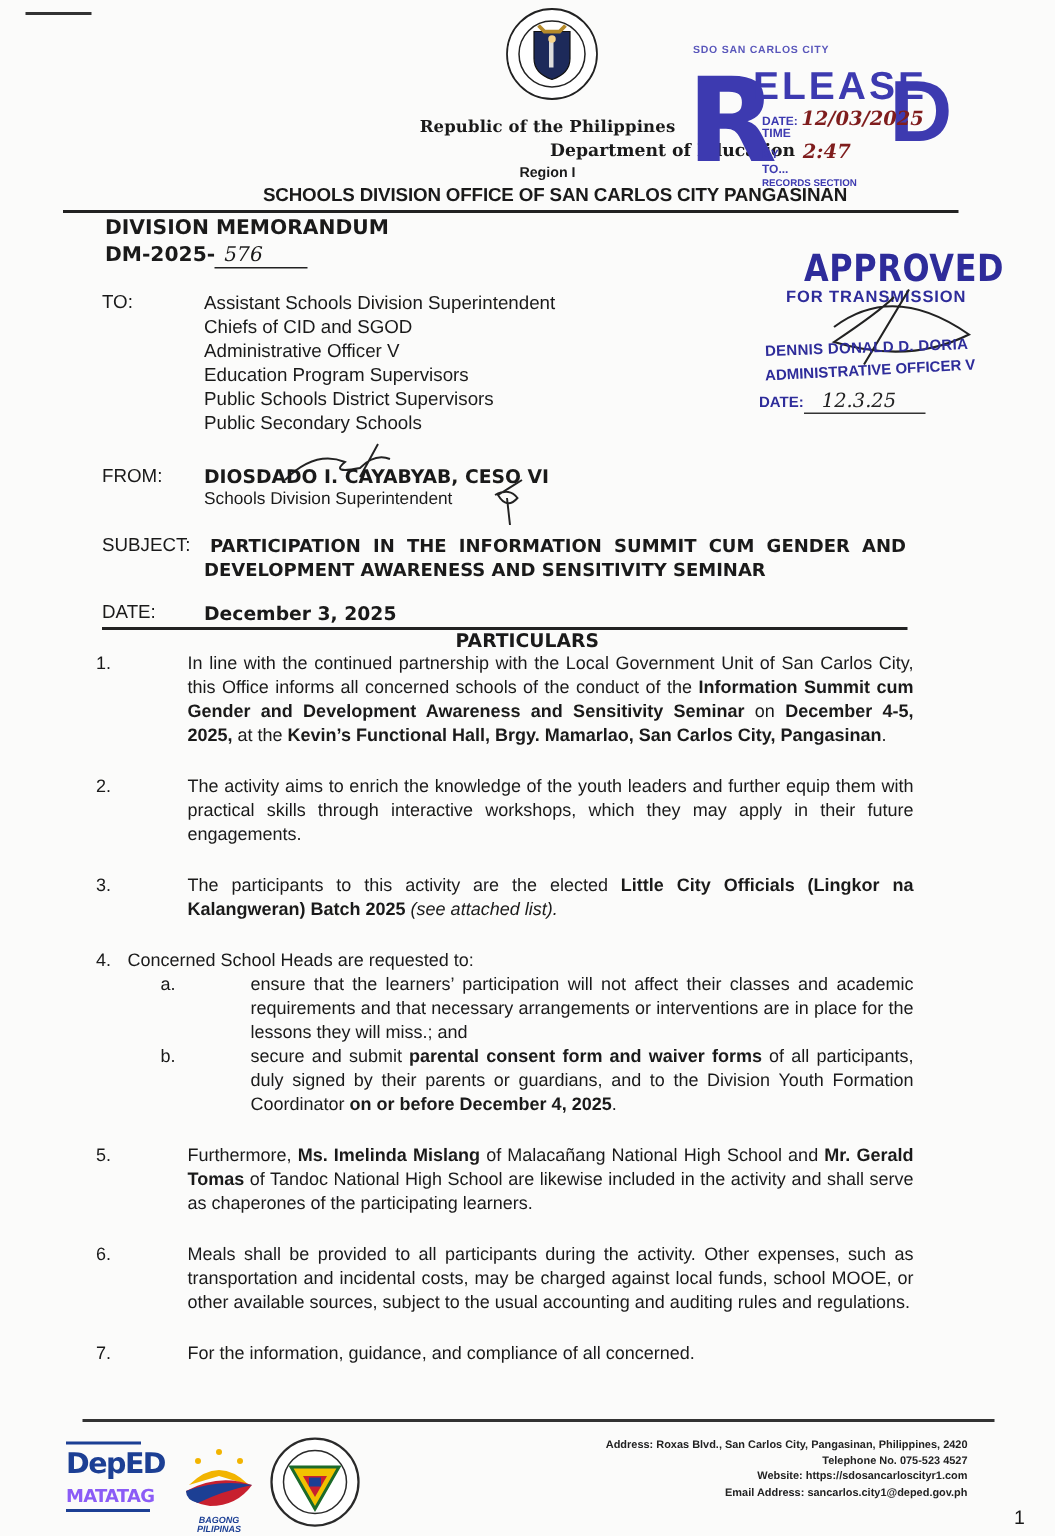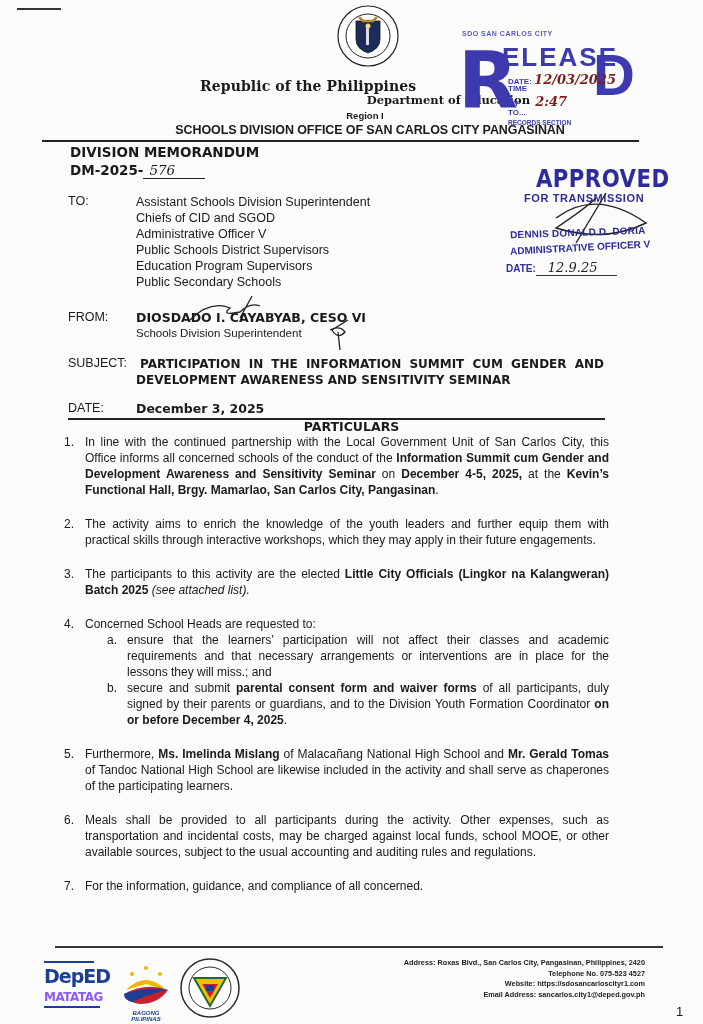--- a/index.html
+++ b/index.html
@@ -3,21 +3,21 @@
 <meta charset="utf-8">
 <style>
   * { box-sizing: border-box; margin: 0; padding: 0; }
   html, body { width: 703px; height: 1024px; background: #fbfbfa; overflow: hidden; }
   body { position: relative; font-family: "Liberation Sans", sans-serif; color: #1a1a1a; }
   .abs { position: absolute; }
   .top-dash { left: 17px; top: 8px; width: 44px; height: 2px; background: #333; }
 
   
   .seal { left: 337px; top: 5px; width: 62px; height: 62px; }
-  .hdr-republic { left: 200px; top: 78px; width: 330px; font-family: "DejaVu Serif", serif; font-weight: bold; font-size: 14px; letter-spacing: 0.1px; }
+  .hdr-republic { left: 200px; top: 78px; width: 330px; text-align: center; font-family: "DejaVu Serif", serif; font-weight: bold; font-size: 11px; letter-spacing: 0.1px; }
   .hdr-dept { left: 200px; top: 93px; width: 330px; text-align: right; font-family: "DejaVu Serif", serif; font-weight: bold; font-size: 11.5px; }
   .hdr-region { left: 200px; top: 110px; width: 330px; text-align: center; font-weight: bold; font-size: 9.5px; }
   .hdr-sdo { left: 90px; top: 123px; width: 560px; text-align: center; font-weight: bold; font-size: 12.5px; letter-spacing: -0.1px; }
   .rule-top { left: 42px; top: 140px; width: 597px; height: 2px; background: #222; }
 
   
   .released { left: 450px; top: 20px; width: 180px; height: 105px; color: #3d3ab0; }
   .released .head { position: absolute; left: 12px; top: 10px; font-size: 7px; font-weight: bold; letter-spacing: 0.5px; opacity: .85; }
   .released .big-r { position: absolute; left: 8px; top: 22px; font-size: 78px; font-weight: bold; line-height: 1; font-family: "DejaVu Sans", sans-serif; }
   .released .word { position: absolute; left: 52px; top: 24px; font-size: 26px; font-weight: bold; letter-spacing: 2px; line-height: 1; }
@@ -43,21 +43,21 @@
   .subj { left: 136px; top: 356px; width: 468px; font-weight: bold; font-size: 12px; line-height: 16px; font-family: "DejaVu Sans", sans-serif; }
   .subj .l1 { display:block; text-align: justify; text-align-last: justify; padding-left: 4px; }
   .date-val { left: 136px; top: 401px; font-weight: bold; font-size: 12.5px; font-family: "DejaVu Sans", sans-serif; }
   .rule-mid { left: 68px; top: 418px; width: 537px; height: 2px; background: #222; }
 
   
   .particulars { left: 0; top: 419px; width: 703px; text-align: center; font-weight: bold; font-size: 12.5px; font-family: "DejaVu Sans", sans-serif; }
   .items { left: 64px; top: 434px; width: 545px; font-size: 12px; line-height: 16px; }
   .item { display: flex; margin-bottom: 16px; }
   .item .n { width: 21px; flex: none; }
-  .item .t { flex: 1; text-align: justify; }
+  .item .t { flex: 1; text-align: justify; margin-left: 40px; }
   .sub { display: flex; margin-top: 0; }
   .sub .n { width: 20px; flex: none; padding-left: 0; }
   .subs { margin-left: 20px; }
   b { font-weight: bold; }
 
   
   .rule-foot { left: 55px; top: 946px; width: 608px; height: 2px; background: #333; }
   .deped { left: 44px; top: 961px; width: 62px; height: 58px; }
   .bagong { left: 118px; top: 960px; width: 56px; height: 58px; }
   .sdo-seal { left: 180px; top: 958px; width: 60px; height: 60px; }
@@ -97,33 +97,33 @@
 </div>
 
 <div class="abs approved">
   <div class="a1">APPROVED</div>
   <div class="a2">FOR TRANSMISSION</div>
   <svg style="position:absolute;left:30px;top:28px" width="120" height="60" viewBox="0 0 120 60">
     <path d="M20 30 Q60 0 110 35 Q70 55 20 40 Q50 20 60 10 M40 55 Q55 30 70 5" stroke="#222" stroke-width="1.4" fill="none"></path>
   </svg>
   <div class="a3">DENNIS DONALD D. DORIA</div>
   <div class="a4">ADMINISTRATIVE OFFICER V</div>
-  <div class="a5"><span>DATE:</span><span class="hand">12.9.25</span></div>
+  <div class="a5"><span>DATE:</span><span class="hand">12.3.25</span></div>
 </div>
 
 <div class="abs memo-title">DIVISION MEMORANDUM</div>
 <div class="abs memo-no"><span>DM-2025-</span><span class="num">576</span></div>
 
 <div class="abs lbl" style="top:194px">TO:</div>
 <div class="abs to-list">
   <div>Assistant Schools Division Superintendent</div>
   <div>Chiefs of CID and SGOD</div>
   <div>Administrative Officer V</div>
+  <div>Education Program Supervisors</div>
   <div>Public Schools District Supervisors</div>
-  <div>Education Program Supervisors</div>
   <div>Public Secondary Schools</div>
 </div>
 
 <svg class="abs" style="left:180px;top:290px" width="200" height="60" viewBox="0 0 200 60">
   <path d="M10 30 Q30 10 50 18 Q40 26 60 22 Q70 12 80 16 M60 28 L72 6 M150 40 Q160 35 165 42 Q158 50 152 40 L168 30 M158 42 L160 60" stroke="#222" stroke-width="1.3" fill="none"></path>
 </svg>
 
 <div class="abs lbl" style="top:310px">FROM:</div>
 <div class="abs from-name">DIOSDADO I. CAYABYAB, CESO VI</div>
 <div class="abs from-title">Schools Division Superintendent</div>

